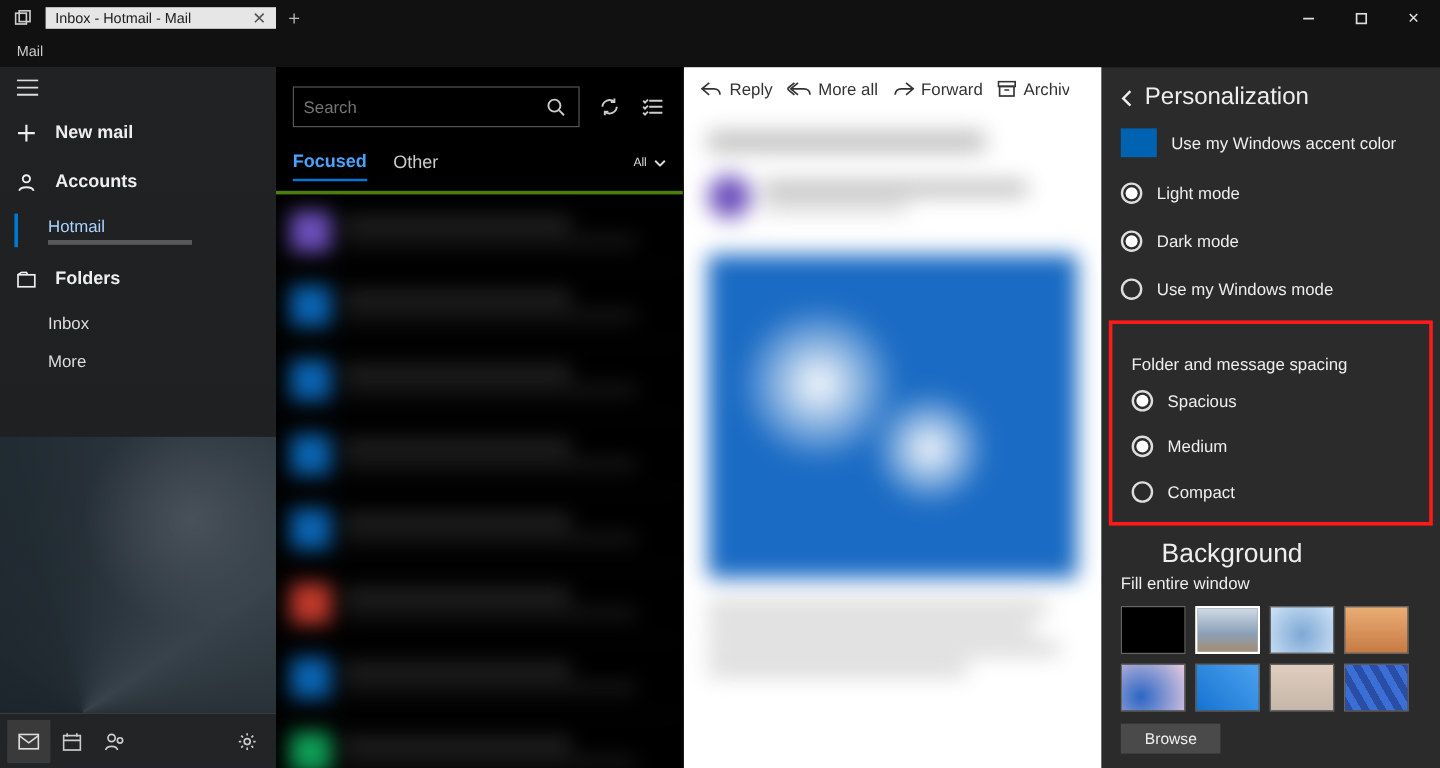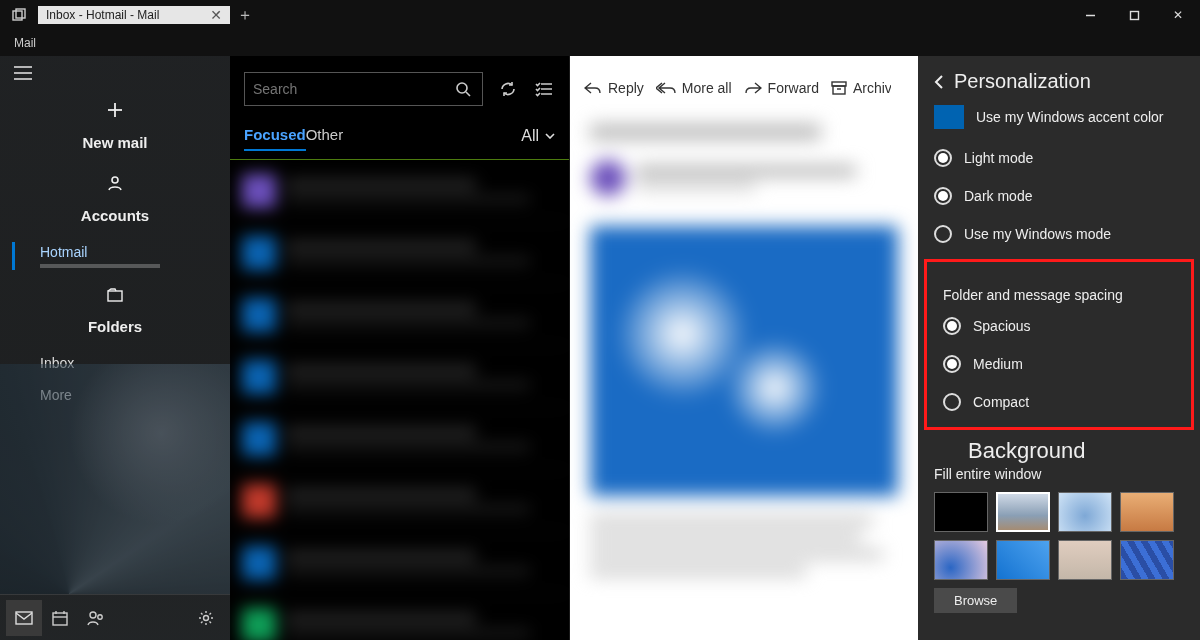--- a/index.html
+++ b/index.html
@@ -19,21 +19,21 @@
   
   .applabel-row { height:26px; display:flex; align-items:center; background:#111; }
   .applabel { width:230px; font-size:12px; color:#ccc; padding-left:14px; }
 
   .main { flex:1; display:flex; min-height:0; }
 
   
   .sidebar { width: 230px; background: linear-gradient(rgba(30,30,30,0.85), rgba(30,30,30,0.85)),
              linear-gradient(to top, #394a55 0%, #1e2a33 40%, #2a3742 100%); color:#eee; display:flex; flex-direction:column; }
   .sidebar .burger { padding: 10px 14px; font-size:16px; }
-  .sidebar-item { display:flex; align-items:center; gap:16px; padding:12px 14px; font-size:15px;flex-direction:column; }
+  .sidebar-item { display:flex; align-items:center; gap:16px; padding:12px 14px; font-size:15px; }
   .sidebar-item.strong { font-weight:600; }
   .sidebar-sub { padding: 8px 14px 8px 40px; font-size:14px; color:#a9d4ff; position:relative; }
   .sidebar-sub.active::before { content:""; position:absolute; left:12px; top:6px; bottom:6px; width:3px; background:#0078d4; }
   .sidebar-sub .bar { display:block; height:4px; background:rgba(255,255,255,0.25); margin-top:4px; width:120px; }
   .sidebar-sub.plain { color:#ddd; }
   .sidebar .spacer { flex:1; }
   .sidebar .mountain { height: 230px; background:
       radial-gradient(circle at 70% 30%, #6b7a88 0%, transparent 40%),
       conic-gradient(from 200deg at 30% 100%, #0e1a22, #243440 40%, #4b5d6a 60%, #0e1a22 80%);
       opacity:0.55; margin-top:-200px; pointer-events:none;}
@@ -41,52 +41,52 @@
   .sidebar-bottom .bicon { width:36px; height:36px; display:flex; align-items:center; justify-content:center; color:#ccc; }
   .sidebar-bottom .bicon.active { background:#3a3a3a; }
   .sidebar-bottom .grow { flex:1; }
 
   
   .listpane { width: 340px; background:#000; display:flex; flex-direction:column; border-right:1px solid #1a1a1a; }
   .listpane .toolbar { display:flex; align-items:center; gap:14px; padding:16px 14px 10px; }
   .searchbox { flex:1; display:flex; align-items:center; border:1px solid #555; height:34px; padding:0 8px; color:#aaa; font-size:14px; }
   .searchbox input { flex:1; background:transparent; border:none; color:#ddd; font-size:14px; outline:none; }
   .tool-icon { width:22px; display:flex; justify-content:center; color:#ccc; }
-  .tabs-row { display:flex; padding: 4px 14px 8px; border-bottom:1px solid #4d7c0f; }
+  .tabs-row { display:flex; align-items:center; padding: 4px 14px 8px; gap:22px; border-bottom:3px solid #4d7c0f; }
   .tab-link { font-size:15px; color:#ccc; padding:6px 0; }
   .tab-link.active { color:#4aa3ff; border-bottom:2px solid #0078d4; font-weight:600; }
   .tabs-row .grow { flex:1; }
-  .all-dd { font-size:16px; color:#ddd; display:flex; align-items:center; gap:6px; }
+  .all-dd { font-size:10px; color:#ddd; display:flex; align-items:center; gap:6px; }
   .msg-scroll { flex:1; overflow:hidden; position:relative; }
   .msg-blur { position:absolute; inset:0; filter: blur(8px); }
   .msg-item { height:62px; display:flex; align-items:center; gap:10px; padding:0 12px; border-bottom:1px solid #161616; }
   .msg-avatar { width:34px; height:34px; border-radius:3px; flex-shrink:0; }
   .msg-lines { flex:1; }
   .msg-lines .l1 { height:10px; background:#2b2b2b; margin-bottom:6px; border-radius:2px; width:70%; }
   .msg-lines .l2 { height:8px; background:#1e1e1e; border-radius:2px; width:90%; }
 
   
   .preview { flex:1; background:#fff; color:#333; display:flex; flex-direction:column; min-width:0; }
-  .preview-toolbar { display:flex; gap:12px; align-items:center; padding:24px 14px 8px; font-size:14px; color:#333; }
+  .preview-toolbar { display:flex; gap:12px; align-items:center; padding:10px 14px 8px; font-size:14px; color:#333; }
   .pv-btn { display:flex; align-items:center; gap:6px; }
   .preview-body { flex:1; overflow:hidden; position:relative; }
   .preview-blur { position:absolute; inset:0; padding: 20px; filter: blur(9px); }
   .pv-subject { height:16px; background:#bbb; width:75%; margin-bottom:20px; border-radius:3px; }
   .pv-sender-row { display:flex; align-items:center; gap:10px; margin-bottom:30px; }
   .pv-avatar { width:36px; height:36px; border-radius:50%; background:#6b4fbb; }
   .pv-sender-lines .s1 { height:10px; width:220px; background:#aaa; margin-bottom:6px; border-radius:2px;}
   .pv-sender-lines .s2 { height:8px; width:120px; background:#ccc; border-radius:2px;}
   .pv-hero { height:270px; background:
       radial-gradient(circle at 30% 40%, #fff 0%, transparent 25%),
       radial-gradient(circle at 60% 60%, #fff 0%, transparent 20%),
       linear-gradient(#1a6bc4, #1a6bc4); border-radius:3px; margin-bottom:20px; }
   .pv-para .p { height:9px; background:#c8c8c8; border-radius:2px; margin-bottom:8px; }
 
   
-  .panel { width:282px; background:#2b2b2b; color:#eee; display:flex; flex-direction:column; padding: 0 0 10px; position:relative; }
+  .panel { width:282px; background:#2b2b2b; color:#eee; display:flex; flex-direction:column; padding: 0 0 10px; position:relative;justify-content:space-between; }
   .panel-header { display:flex; align-items:center; gap:10px; padding:14px 16px 6px; font-size:20px; font-weight:400; }
   .panel-header .back { font-size:14px; }
   .accent-row { display:flex; align-items:center; gap:12px; padding:6px 16px 10px; font-size:14px; }
   .accent-swatch { width:30px; height:24px; background:#0063b1; }
   .radio-row { display:flex; align-items:center; gap:12px; padding:10px 16px; font-size:14px; }
   .radio { width:18px; height:18px; border:2px solid #ddd; border-radius:50%; display:flex; align-items:center; justify-content:center; flex-shrink:0; }
   .radio.filled::after { content:""; width:10px; height:10px; background:#fff; border-radius:50%; }
   .radio.ring::after { content:""; width:8px; height:8px; border-radius:50%; background:transparent; }
   .section-label { padding:14px 16px 4px; font-size:14px; }
   .section-heading { padding:6px 16px 2px; font-size:22px;margin-left:34px; }

